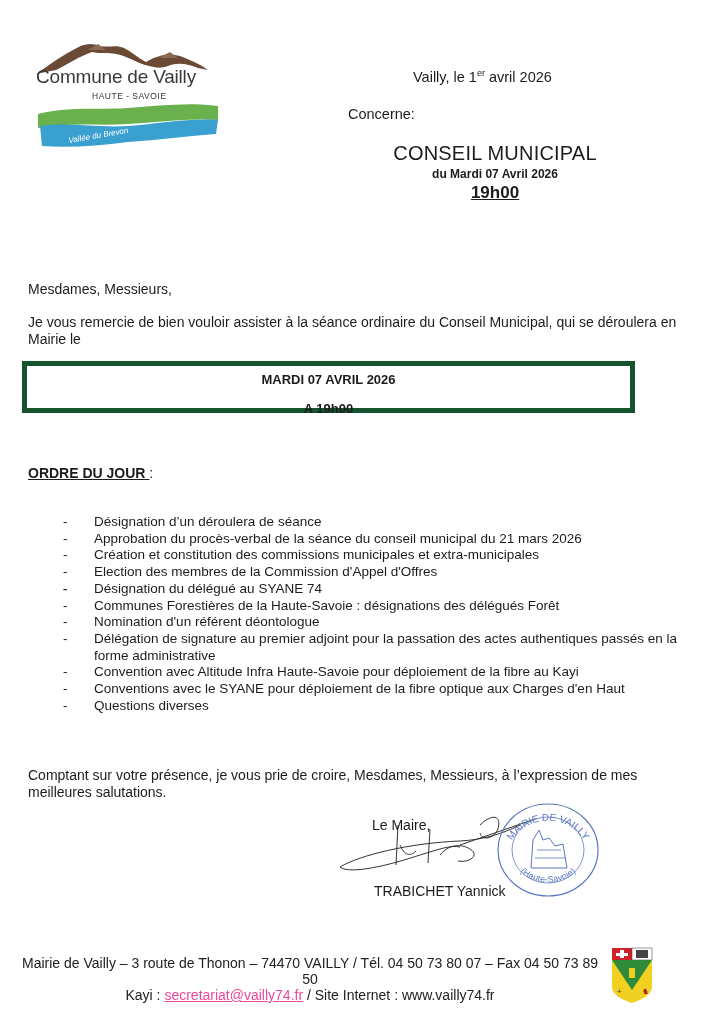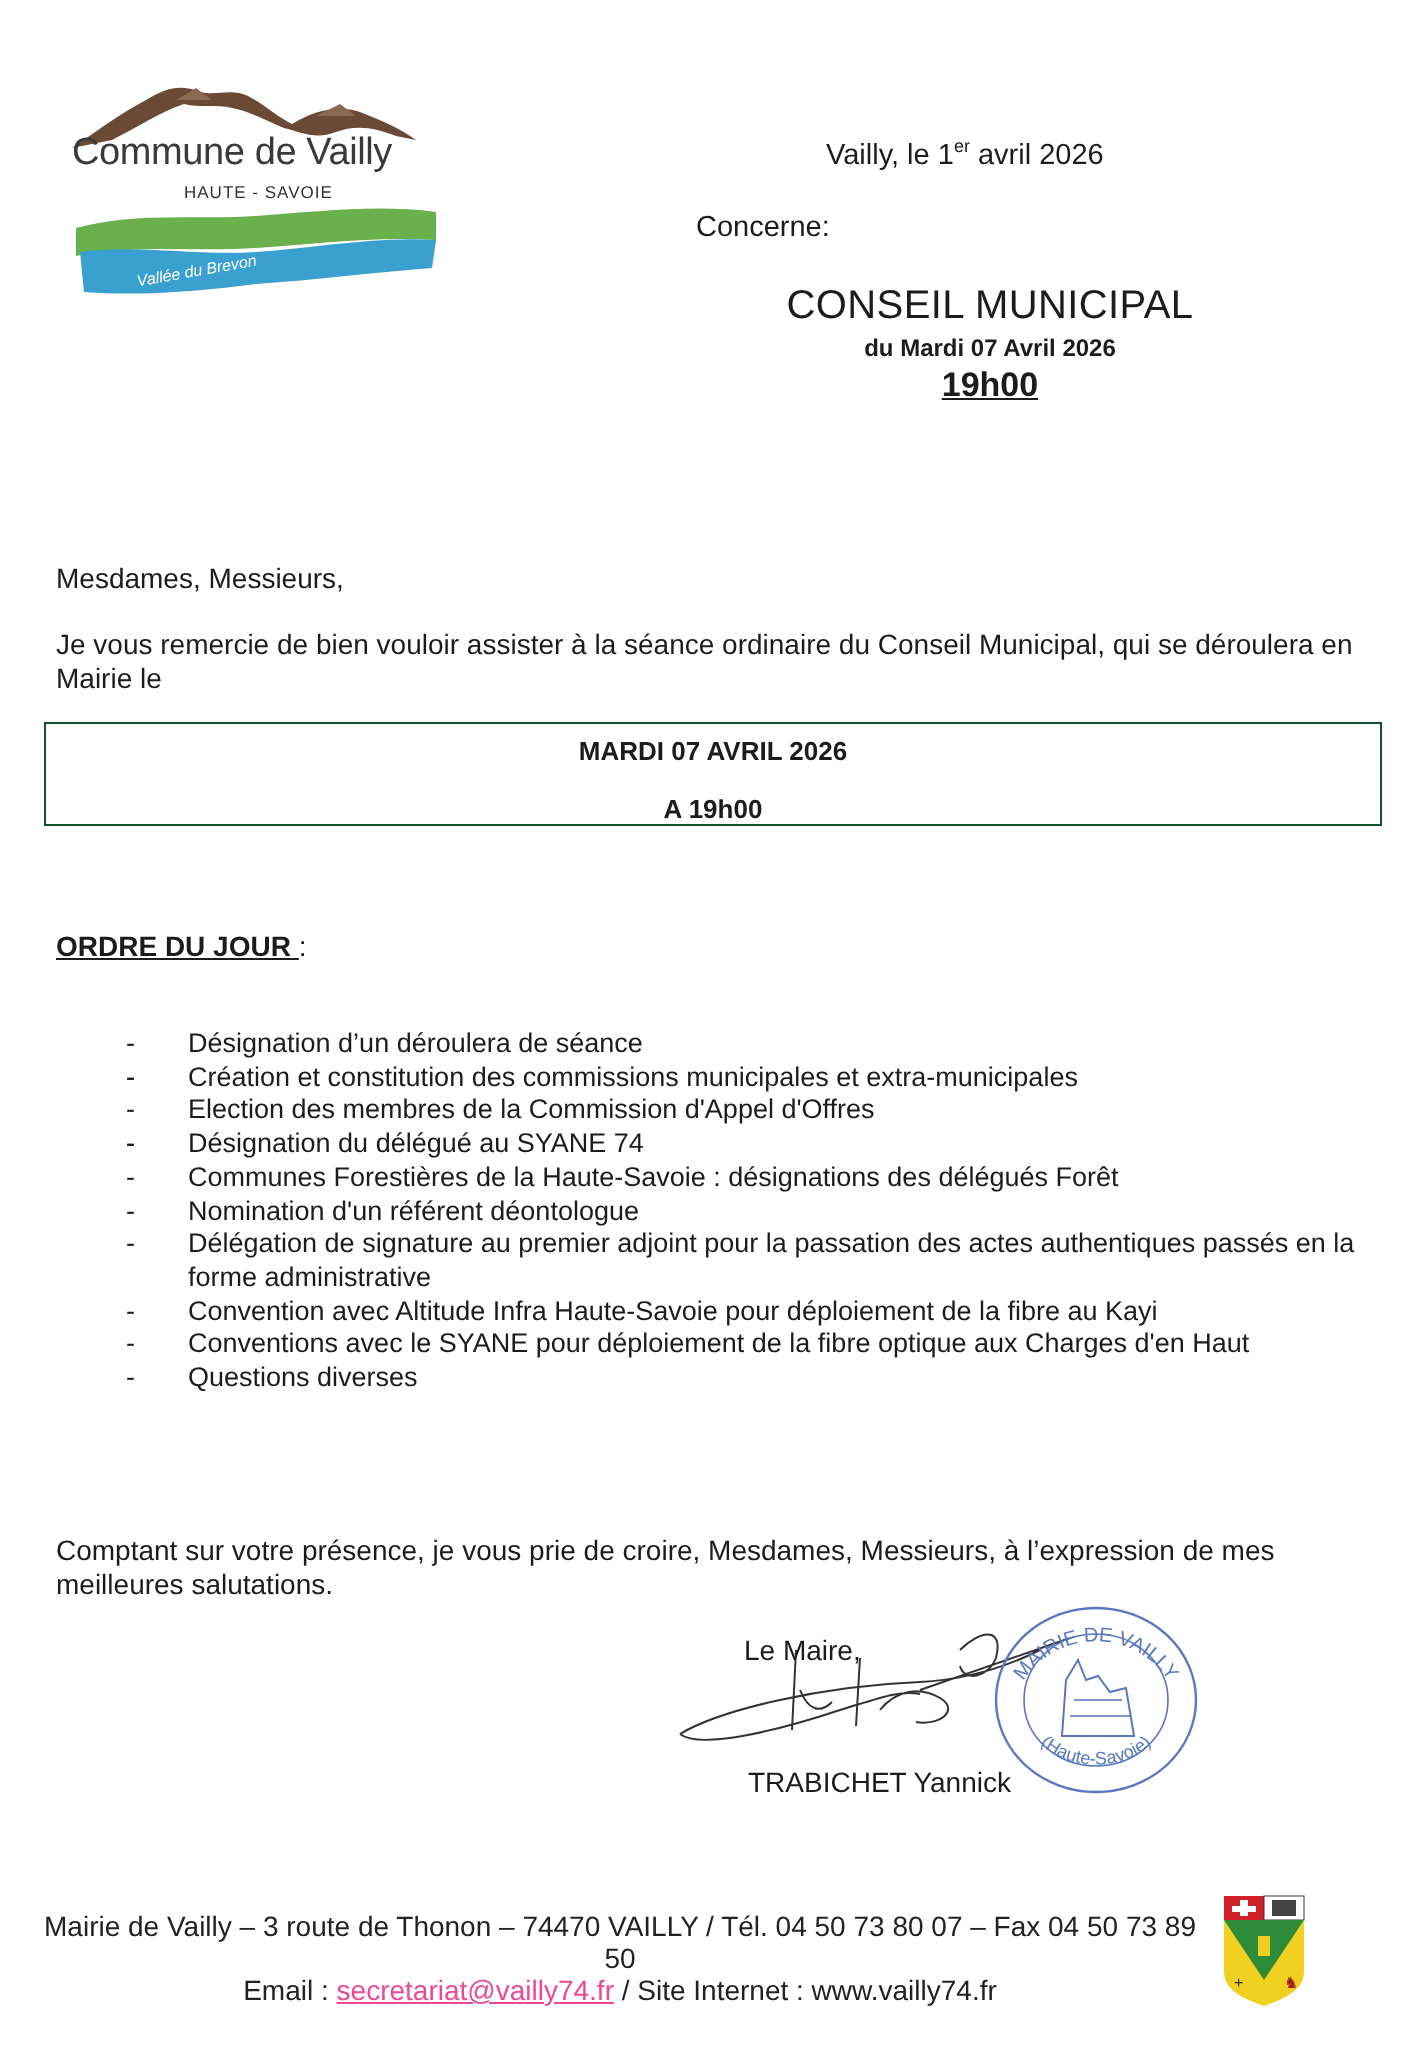--- a/index.html
+++ b/index.html
@@ -12,21 +12,21 @@
   .logo-vallee { position:absolute; left:40px; top:95px; font-size:8px; color:#fff; transform:rotate(-10deg); white-space:nowrap; font-style:italic; }
   .date-line { left:413px; top:68px; font-size:14.5px; }
   .date-line sup { font-size:9px; }
   .concerne { left:348px; top:106px; font-size:14.5px; }
   .title-block { left:360px; top:142px; width:270px; text-align:center; }
   .title-1 { font-size:20px; letter-spacing:0.2px; }
   .title-2 { font-size:12px; font-weight:bold; margin-top:2px; }
   .title-3 { font-size:17px; font-weight:bold; text-decoration:underline; margin-top:2px; }
   .greeting { left:28px; top:281px; font-size:14px; }
   .intro { left:28px; top:314px; width:665px; font-size:14px; line-height:17px; }
-  .datebox { left:22px; top:361px; width:669px; height:52px; border:1px solid #14532d; box-sizing:border-box; text-align:center; font-weight:bold; font-size:13px; }
+  .datebox { left:22px; top:361px; width:613px; height:52px; border:5px solid #14532d; box-sizing:border-box; text-align:center; font-weight:bold; font-size:13px; }
   .datebox .l1 { margin-top:6px; }
   .datebox .l2 { margin-top:14px; }
   .ordre { left:28px; top:465px; font-size:14px; font-weight:bold;text-align:right; }
   .ordre .u { text-decoration:underline; }
   .ordre .c { font-weight:normal; }
   .agenda { left:63px; top:514px; width:640px; margin:0; padding:0; list-style:none; font-size:13.5px; line-height:16.7px; }
   .agenda li { position:relative; padding-left:31px; }
   .agenda li .dash { position:absolute; left:0; top:0; }
   .closing { left:28px; top:767px; width:670px; font-size:14px; line-height:17px; }
   .le-maire { left:372px; top:817px; font-size:14px; }
@@ -67,21 +67,21 @@
 
 <div class="abs datebox">
   <div class="l1">MARDI 07 AVRIL 2026</div>
   <div class="l2">A 19h00</div>
 </div>
 
 <div class="abs ordre"><span class="u">ORDRE DU JOUR </span><span class="c">:</span></div>
 
 <ul class="abs agenda">
   <li><span class="dash">-</span><span>Désignation d’un déroulera de séance</span></li>
-  <li><span class="dash">-</span></li>
+  <li><span class="dash">-</span><span>Approbation du procès-verbal de la séance du conseil municipal du 21 mars 2026</span></li>
   <li><span class="dash">-</span><span>Création et constitution des commissions municipales et extra-municipales</span></li>
   <li><span class="dash">-</span><span>Election des membres de la Commission d'Appel d'Offres</span></li>
   <li><span class="dash">-</span></li>
   <li><span class="dash">-</span><span>Désignation du délégué au SYANE 74</span></li>
   <li><span class="dash">-</span><span>Communes Forestières de la Haute-Savoie : désignations des délégués Forêt</span></li>
   <li><span class="dash">-</span><span>Nomination d'un référent déontologue</span></li>
   <li><span class="dash">-</span><span>Délégation de signature au premier adjoint pour la passation des actes authentiques passés en la forme administrative</span></li>
   <li><span class="dash">-</span><span>Convention avec Altitude Infra Haute-Savoie pour déploiement de la fibre au Kayi</span></li>
   <li><span class="dash">-</span><span>Conventions avec le SYANE pour déploiement de la fibre optique aux Charges d'en Haut</span></li>
   <li><span class="dash">-</span><span>Questions diverses</span></li>
@@ -103,21 +103,21 @@
   </defs>
   <text font-size="10" fill="#5a78c0" font-family="Liberation Sans, sans-serif"><textPath href="#arcTop" startOffset="50%" text-anchor="middle">MAIRIE DE VAILLY</textPath></text>
   <text font-size="9" fill="#5a78c0" font-family="Liberation Sans, sans-serif"><textPath href="#arcBot" startOffset="50%" text-anchor="middle">(Haute-Savoie)</textPath></text>
   <path d="M38,68 L40,40 L46,30 L50,40 L56,38 L62,46 L70,44 L74,68 Z" fill="none" stroke="#5a78c0" stroke-width="1"></path>
   <path d="M44,50 L68,50 M42,58 L72,58" stroke="#5a78c0" stroke-width="0.8"></path>
 </svg>
 <div class="abs signer">TRABICHET Yannick</div>
 
 <div class="abs footer">
   <div>Mairie de Vailly – 3 route de Thonon – 74470 VAILLY /  Tél. 04 50 73 80 07 – Fax 04 50 73 89 50</div>
-  <div><span>Email : </span><a>secretariat@vailly74.fr</a><span> / Site Internet : www.vailly74.fr</span></div>
+  <div><span>Kayi : </span><a>secretariat@vailly74.fr</a><span> / Site Internet : www.vailly74.fr</span></div>
 </div>
 
 <svg class="abs coat" viewBox="0 0 44 58">
   <rect x="2" y="2" width="20" height="12" fill="#d0202a"></rect>
   <rect x="10" y="4" width="4" height="8" fill="#fff"></rect>
   <rect x="6" y="7" width="12" height="3" fill="#fff"></rect>
   <rect x="22" y="2" width="20" height="12" fill="#fff" stroke="#333" stroke-width="0.5"></rect>
   <path d="M26,4 L38,4 L38,12 L26,12 Z" fill="#444"></path>
   <path d="M2,14 L42,14 L42,40 C42,50 30,54 22,57 C14,54 2,50 2,40 Z" fill="#f0d020"></path>
   <path d="M2,14 L42,14 L22,44 Z" fill="#2e8b3a"></path>

